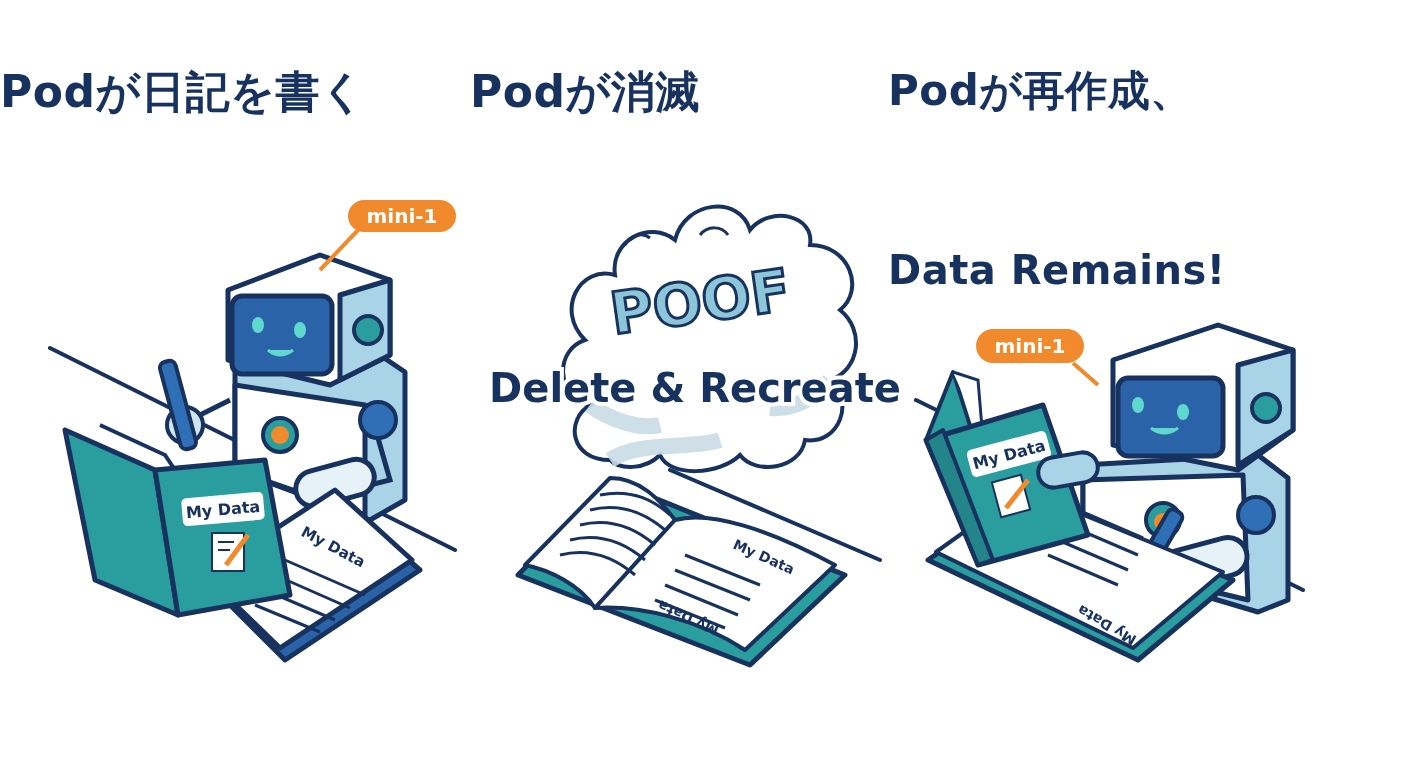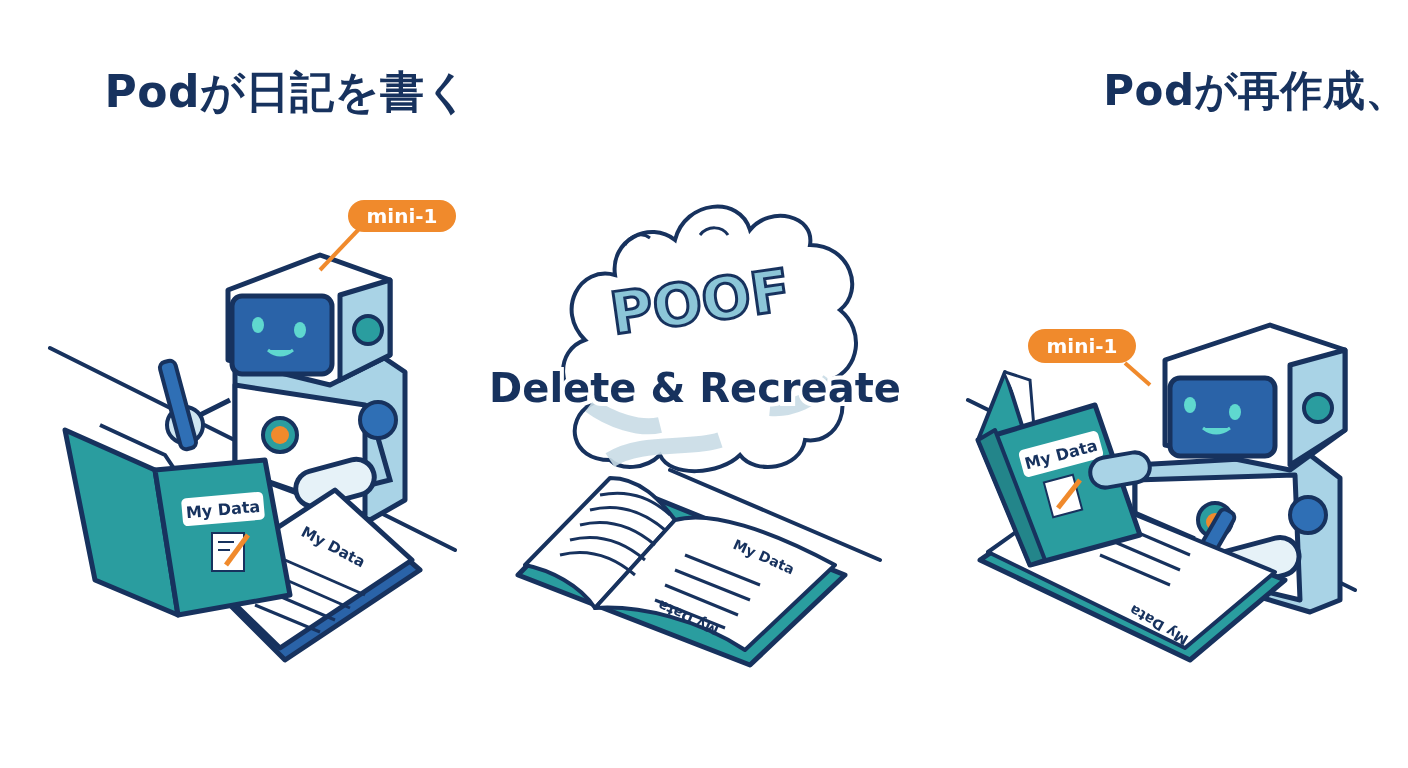--- a/index.html
+++ b/index.html
@@ -1,20 +1,20 @@
 <!DOCTYPE html>
 <html><head>
   <meta charset="utf-8">
   <style>
     * { margin: 0; padding: 0; box-sizing: border-box; }
     html, body { width: 1408px; height: 768px; background: #ffffff; overflow: hidden; }
     body { font-family: "DejaVu Sans", "Liberation Sans", sans-serif; position: relative; }
     .panel { position: absolute; top: 0; height: 768px; }
     .title {
-      position: absolute; color: #17325e; font-weight: bold; text-align: right;
+      position: absolute; color: #17325e; font-weight: bold; text-align: left;
       white-space: nowrap; line-height: 1.1; letter-spacing: 0.5px;
     }
     svg { position: absolute; left: 0; top: 0; overflow: visible; }
     .badge-text { font-family: "DejaVu Sans", sans-serif; font-weight: bold; fill: #ffffff; }
     .label-text { font-family: "DejaVu Sans", sans-serif; font-weight: bold; fill: #17325e; }
   </style>
 </head>
 <body>
 
 <div class="panel" style="left:0; width:470px;">
@@ -73,20 +73,21 @@
       <text class="label-text" x="223" y="515" font-size="16" text-anchor="middle" transform="rotate(-5 223 509)">My Data</text>
       <rect x="212" y="533" width="32" height="38" fill="#ffffff" stroke="#17325e" stroke-width="2"></rect>
       <line x1="218" y1="542" x2="234" y2="542" stroke="#17325e" stroke-width="2"></line>
       <line x1="218" y1="550" x2="230" y2="550" stroke="#17325e" stroke-width="2"></line>
       <line x1="226" y1="565" x2="248" y2="535" stroke="#f08a2c" stroke-width="5"></line>
     </g>
   </svg>
 </div>
 
 <div class="panel" style="left:470px; width:470px;">
+  <div class="title" style="left:0; width:470px; top:68px; font-size:44px;">Podが消滅</div>
 
   <svg width="470" height="768">
 
     <line x1="200" y1="470" x2="410" y2="560" stroke="#17325e" stroke-width="4" stroke-linecap="round"></line>
 
     <g>
       <path d="M140 460 C100 460 95 420 120 405 C85 395 85 350 115 340 C85 310 110 265 145 275 C140 240 180 220 205 240 C215 200 270 195 280 230 C300 205 345 215 340 245 C380 245 395 290 370 310 C395 330 390 370 360 380 C385 400 370 445 335 440 C330 470 285 475 270 455 C250 475 200 478 190 455 C175 470 150 470 140 460 Z" fill="#ffffff" stroke="#17325e" stroke-width="4"></path>
       <path d="M120 405 C140 420 170 430 190 425 M360 380 C345 400 320 410 300 408 M140 460 C170 440 220 450 250 440" fill="none" stroke="#c9dbe6" stroke-width="16" opacity="0.9"></path>
       <path d="M155 245 C160 235 172 232 180 238 M230 235 C238 225 252 226 258 235" fill="none" stroke="#17325e" stroke-width="3"></path>
       <text x="230" y="322" font-size="58" font-weight="bold" text-anchor="middle" fill="#8cc6d8" stroke="#17325e" stroke-width="3" transform="rotate(-8 230 300)" font-family="DejaVu Sans, sans-serif">POOF</text>
@@ -108,22 +109,23 @@
         <line x1="205" y1="570" x2="280" y2="600"></line>
         <line x1="195" y1="585" x2="268" y2="615"></line>
         <line x1="185" y1="600" x2="255" y2="628"></line>
       </g>
       <text class="label-text" x="262" y="548" font-size="14" transform="rotate(24 262 548)">My Data</text>
       <text class="label-text" x="238" y="640" font-size="14" text-anchor="end" transform="rotate(204 210 625)">My Data</text>
     </g>
   </svg>
 </div>
 
-<div class="panel" style="left:940px; width:468px;">
+<div class="panel" style="left:888px; width:468px;">
   <div class="title" style="left:0; width:468px; top:68px; font-size:42px;">Podが再作成、</div>
+  <div class="title" style="left:0; width:468px; top:248px; font-size:40px;">Data Remains!</div>
 
   <svg width="468" height="768">
 
     <line x1="28" y1="400" x2="415" y2="590" stroke="#17325e" stroke-width="4" stroke-linecap="round"></line>
 
     <g>
       <path d="M195 465 L370 455 L400 478 L400 600 L370 612 L195 560 Z" fill="#a9d3e6" stroke="#17325e" stroke-width="5" stroke-linejoin="round"></path>
       <path d="M195 480 L355 475 L360 600 L195 560 Z" fill="#ffffff" stroke="#17325e" stroke-width="5" stroke-linejoin="round"></path>
       <circle cx="275" cy="520" r="17" fill="#2a9d9f" stroke="#17325e" stroke-width="4"></circle>
       <circle cx="275" cy="522" r="9" fill="#f08a2c"></circle>

